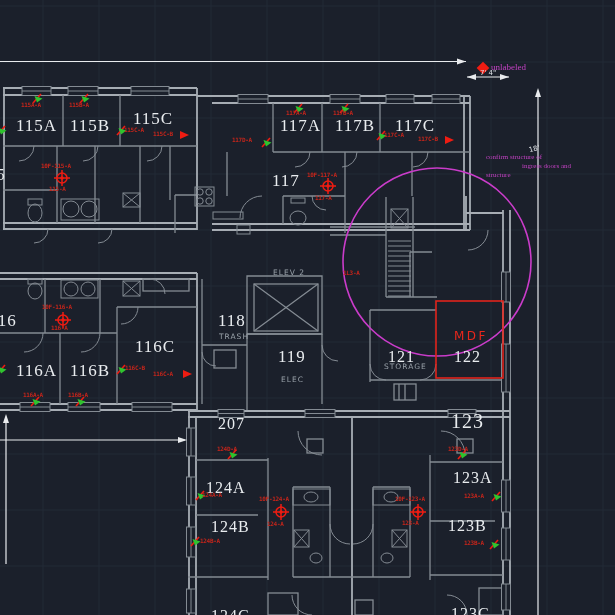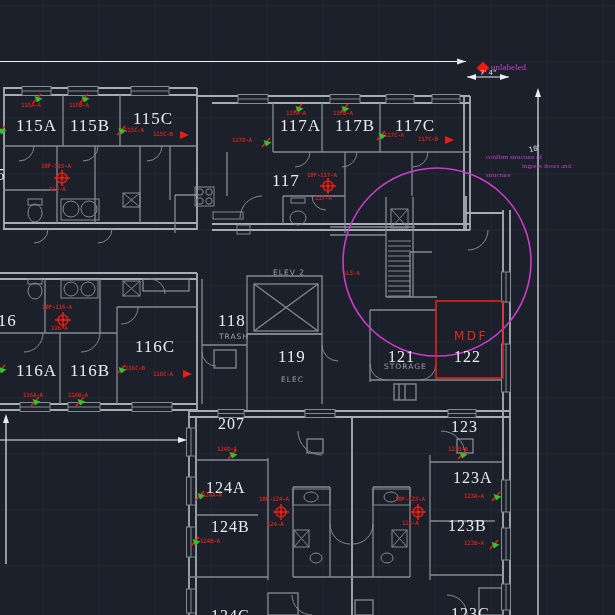--- a/index.html
+++ b/index.html
@@ -339,21 +339,21 @@
       <div class="lbl room" style="left: 395px; top: 117px; font-size: 17px;">117C</div>
       <div class="lbl room" style="left: 244px; top: 172px; font-size: 17px; margin-left: 28px;">117</div>
       <div class="lbl room" style="left: -11px; top: 312px; font-size: 17px;">116</div>
       <div class="lbl room" style="left: 16px; top: 362px; font-size: 17px;">116A</div>
       <div class="lbl room" style="left: 70px; top: 362px; font-size: 17px;">116B</div>
       <div class="lbl room" style="left: 135px; top: 338px; font-size: 17px;">116C</div>
       <div class="lbl room" style="left: 218px; top: 312px; font-size: 17px;">118</div>
       <div class="lbl room" style="left: 278px; top: 348px; font-size: 17px;">119</div>
       <div class="lbl room" style="left: 388px; top: 349px; font-size: 16px;">121</div>
       <div class="lbl room" style="left: 454px; top: 349px; font-size: 16px;">122</div>
-      <div class="lbl room" style="left: 451px; top: 411px; font-size: 16px; margin-top: 8px;">123</div>
+      <div class="lbl room" style="left: 451px; top: 411px; font-size: 20px;">123</div>
       <div class="lbl room" style="left: 453px; top: 470px; font-size: 16px;">123A</div>
       <div class="lbl room" style="left: 448px; top: 518px; font-size: 16px;">123B</div>
       <div class="lbl room" style="left: 218px; top: 416px; font-size: 16px;">207</div>
       <div class="lbl room" style="left: 206px; top: 480px; font-size: 16px;">124A</div>
       <div class="lbl room" style="left: 211px; top: 519px; font-size: 16px;">124B</div>
       <div class="lbl room" style="left: 211px; top: 608px; font-size: 16px;">124C</div>
       <div class="lbl room" style="left: 451px; top: 606px; font-size: 16px;">123C</div>
       <div class="lbl sub" style="left: 219px; top: 333px;">TRASH</div>
       <div class="lbl sub" style="left: 281px; top: 376px;">ELEC</div>
       <div class="lbl sub" style="left: 384px; top: 363px;">STORAGE</div>

